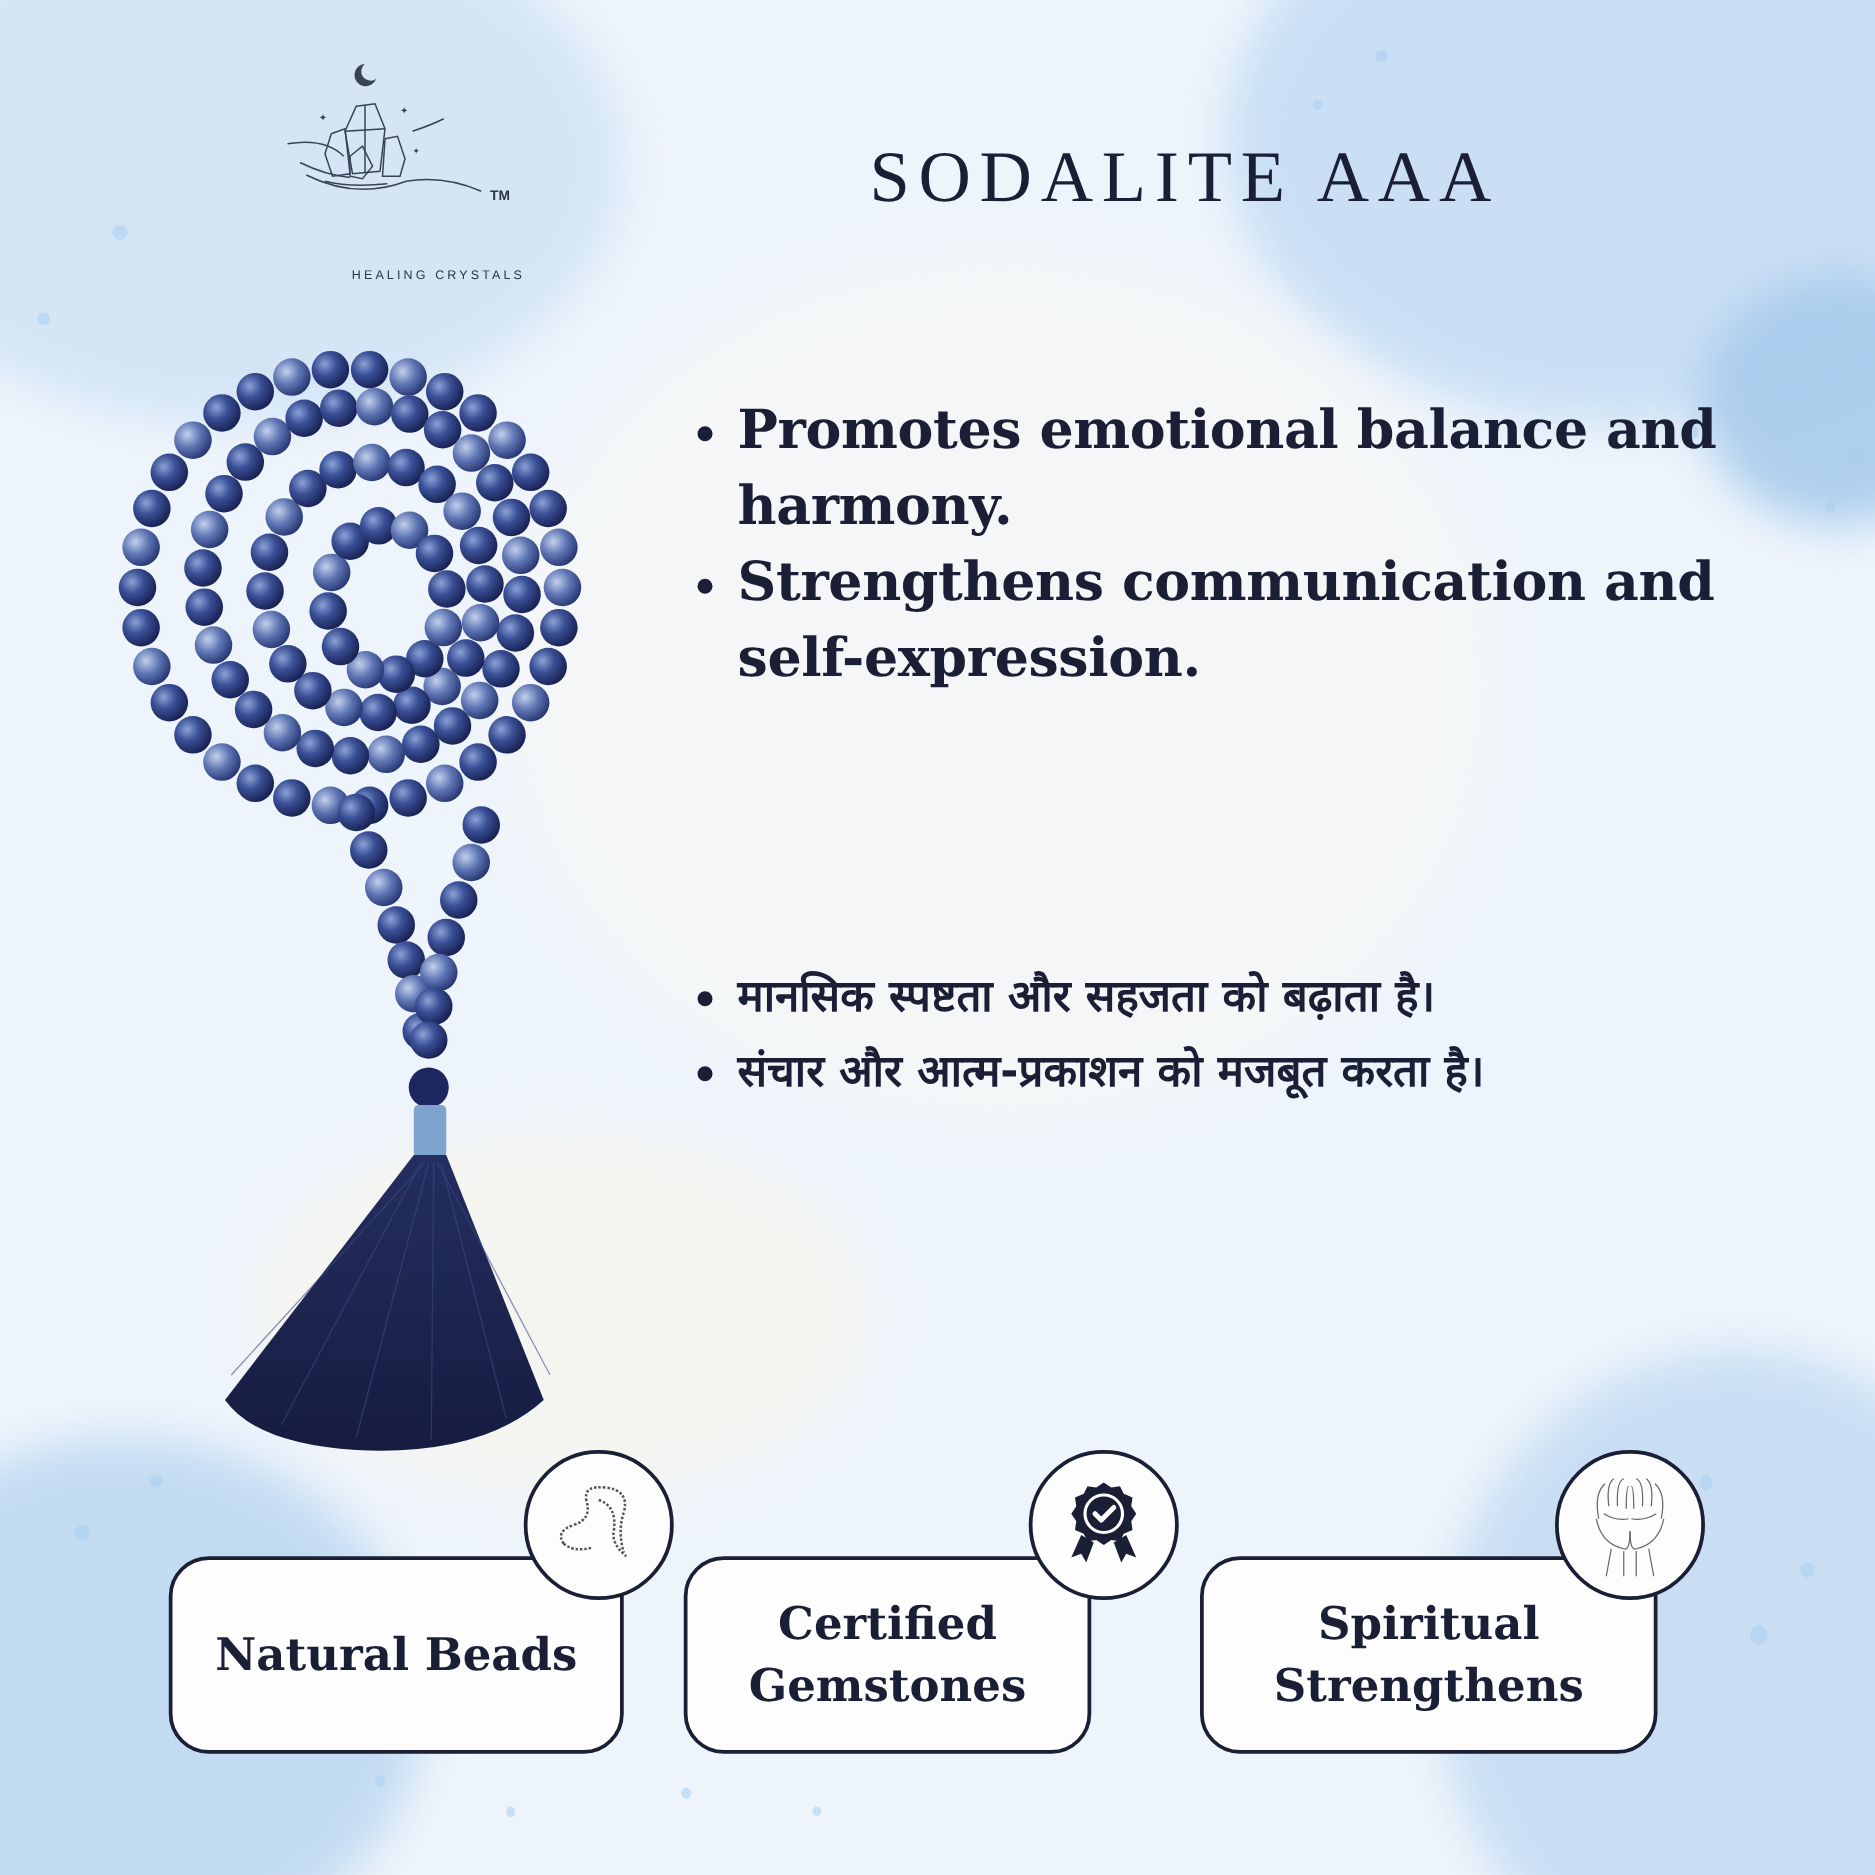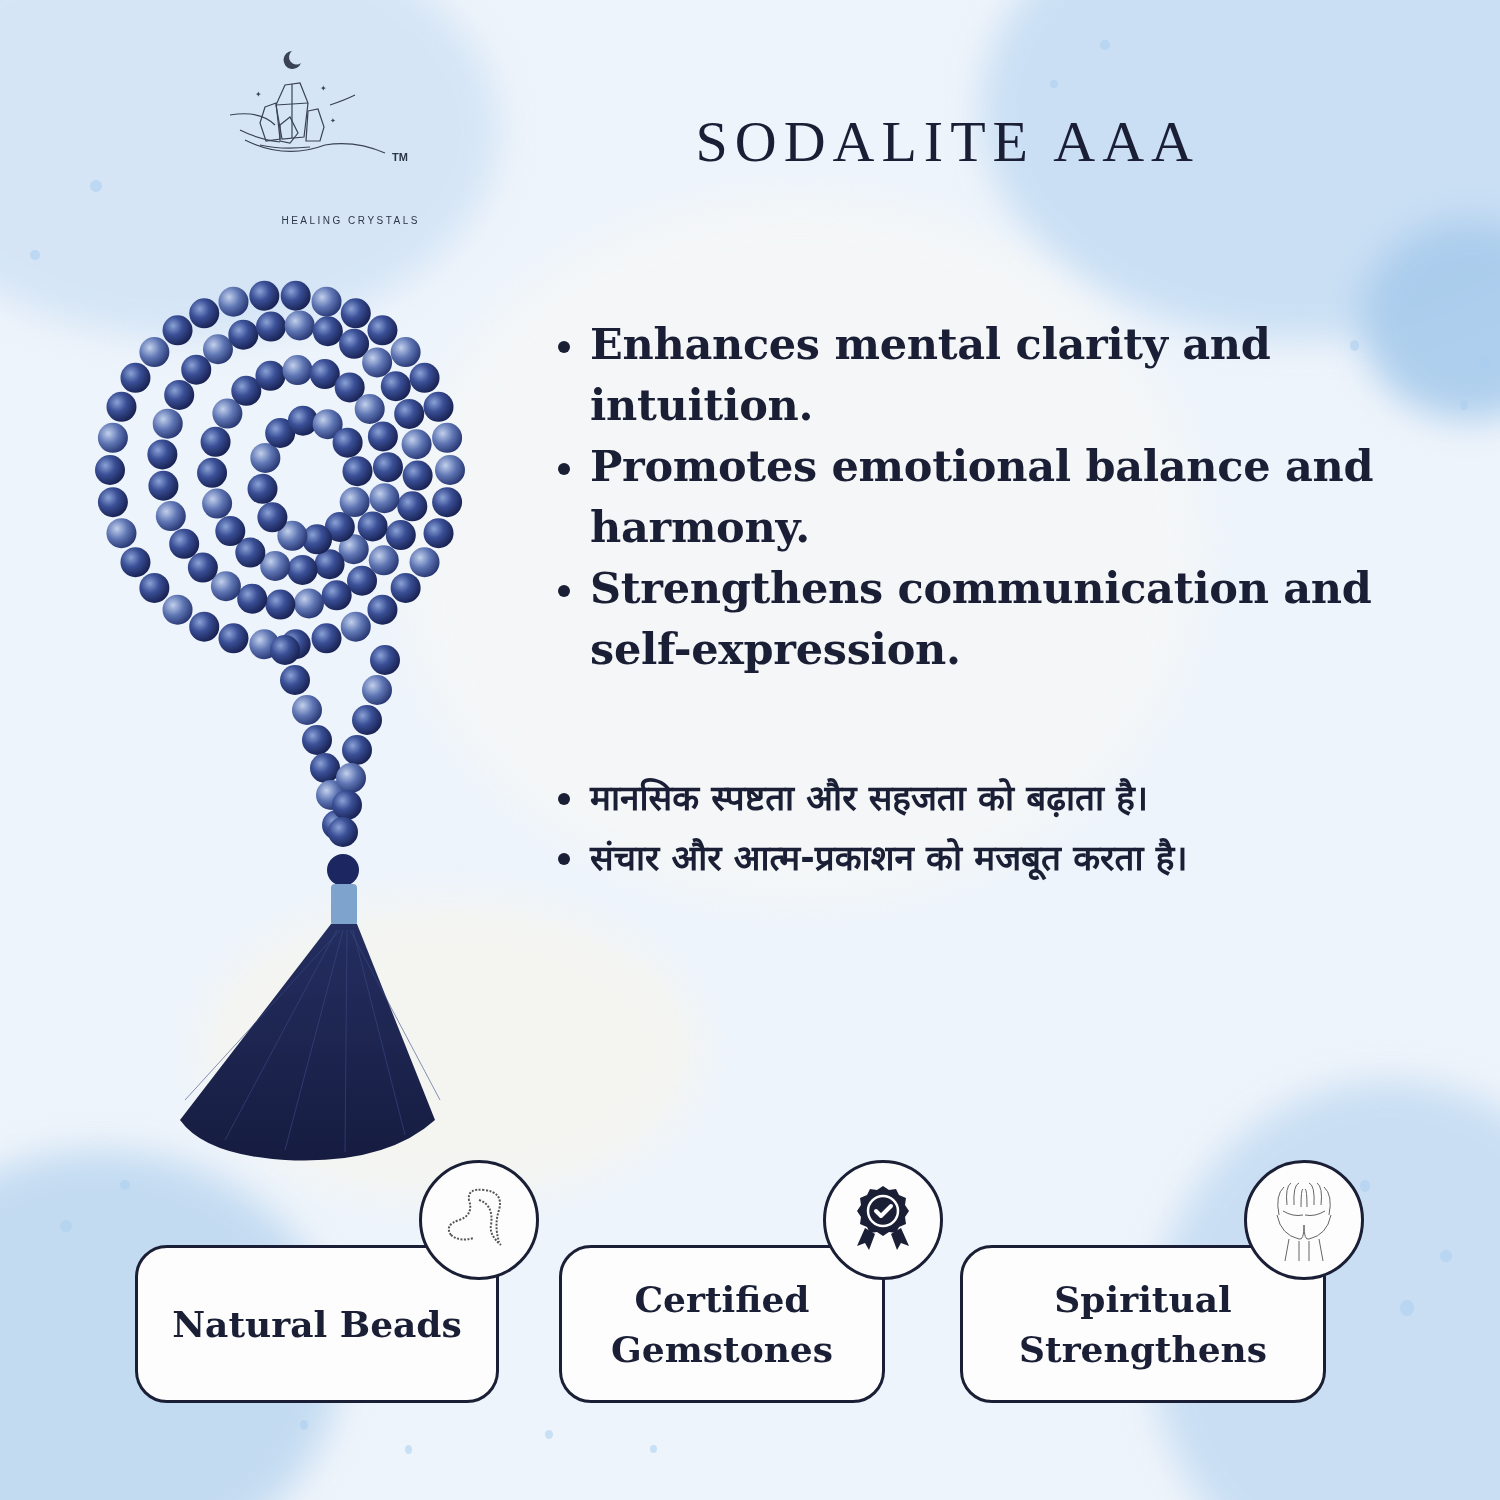--- a/index.html
+++ b/index.html
@@ -254,42 +254,41 @@
     <line x1="252" y1="650" x2="140" y2="860"></line>
     <line x1="258" y1="650" x2="200" y2="870"></line>
     <line x1="262" y1="650" x2="260" y2="872"></line>
     <line x1="268" y1="650" x2="320" y2="855"></line>
     <line x1="255" y1="650" x2="100" y2="820"></line>
     <line x1="265" y1="650" x2="355" y2="820"></line>
   </g>
 </svg>
 
 <ul class="en-list">
-  <li><span class="bullet"></span><span>Enhances mental clarity and intuition.</span></li>
   <li><span class="bullet"></span><span>Promotes emotional balance and harmony.</span></li>
   <li><span class="bullet"></span><span>Strengthens communication and self-expression.</span></li>
 </ul>
 
 <ul class="hi-list">
   <li><span class="bullet"></span><span>मानसिक स्पष्टता और सहजता को बढ़ाता है।</span></li>
   <li><span class="bullet"></span><span>संचार और आत्म-प्रकाशन को मजबूत करता है।</span></li>
 </ul>
 
 <div class="card" style="left:135px;width:358px">
   <span>Natural Beads</span>
 </div>
 <div class="badge" style="left:419px;top:1160px">
   <svg width="80" height="80" viewBox="0 0 80 80">
     <path d="M12 55 Q5 45 20 40 Q35 35 30 20 Q28 8 45 10 Q65 12 60 30 Q55 45 60 62" fill="none" stroke="#555" stroke-width="2" stroke-dasharray="2 1.5"></path>
     <path d="M12 55 Q20 62 35 58" fill="none" stroke="#555" stroke-width="2" stroke-dasharray="2 1.5"></path>
     <path d="M40 20 Q55 25 52 45 Q50 55 62 65" fill="none" stroke="#555" stroke-width="2" stroke-dasharray="2 1.5"></path>
   </svg>
 </div>
 
-<div class="card" style="left:559px;width:320px">
+<div class="card" style="left:547px;width:320px">
   <span style="max-width:260px">Certified Gemstones</span>
 </div>
 <div class="badge" style="left:823px;top:1160px">
   <svg width="80" height="80" viewBox="0 0 80 80">
     <path d="M22 48 L14 66 L22 63 L26 70 L32 54 Z" fill="#1a1f36"></path>
     <path d="M58 48 L66 66 L58 63 L54 70 L48 54 Z" fill="#1a1f36"></path>
     <path d="M40 6 L46 10 L53 9 L56 15 L63 18 L62 25 L66 31 L62 37 L63 44 L56 47 L53 53 L46 52 L40 56 L34 52 L27 53 L24 47 L17 44 L18 37 L14 31 L18 25 L17 18 L24 15 L27 9 L34 10 Z" fill="#1a1f36"></path>
     <circle cx="40" cy="31" r="15" fill="none" stroke="#fff" stroke-width="2.5"></circle>
     <path d="M33 31 L38 36 L48 26" fill="none" stroke="#fff" stroke-width="4" stroke-linecap="round" stroke-linejoin="round"></path>
   </svg>

